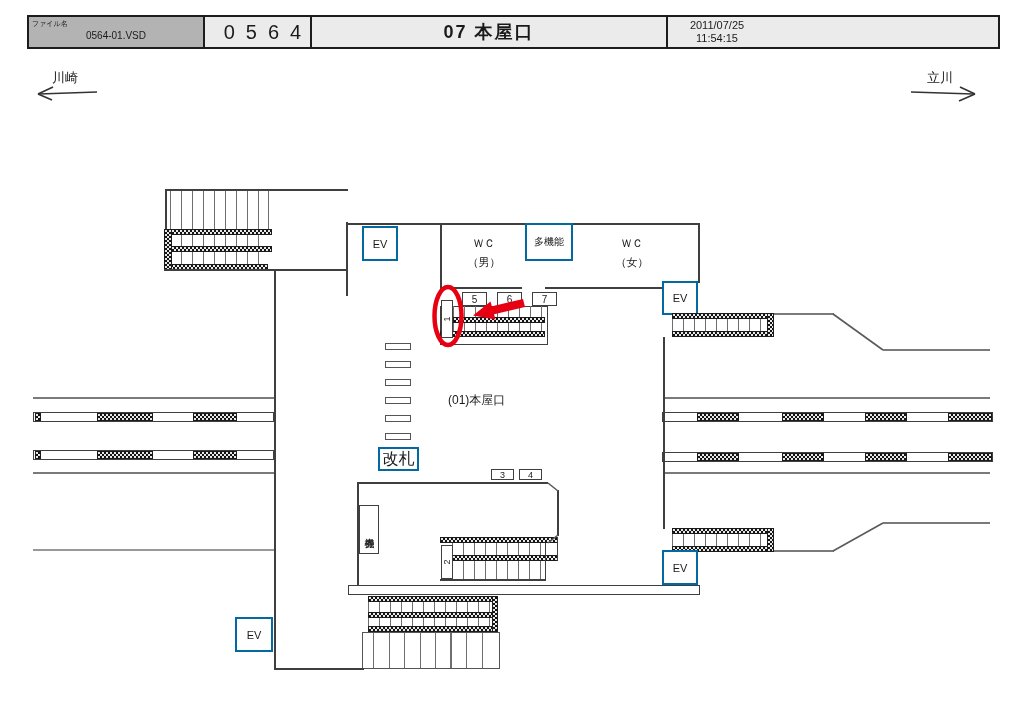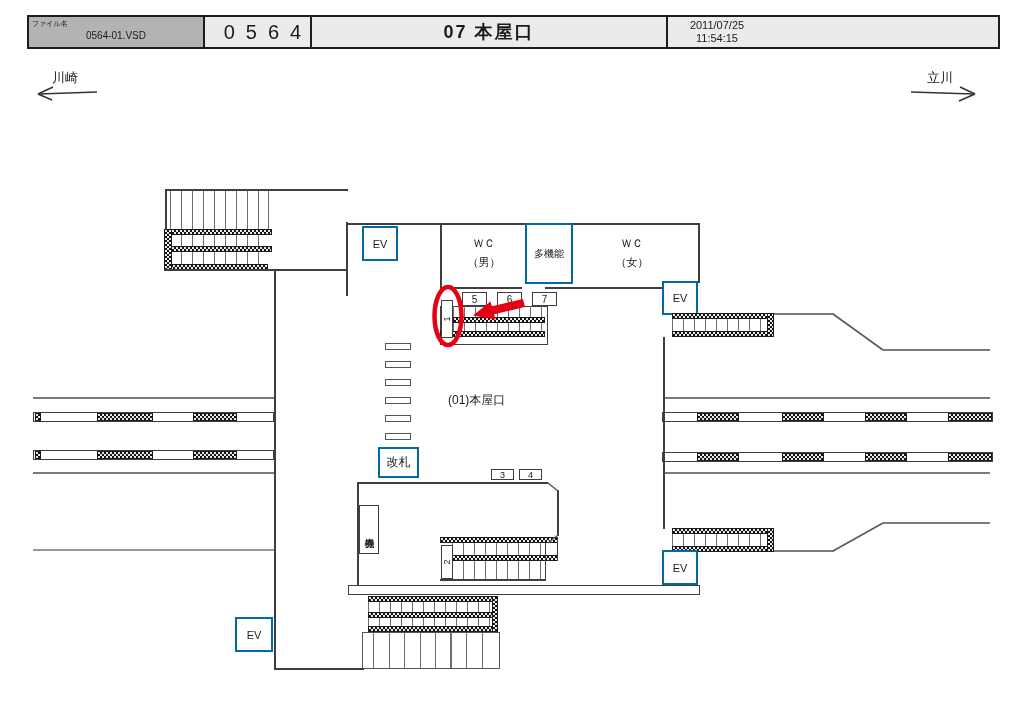--- a/index.html
+++ b/index.html
@@ -64,21 +64,21 @@
   <div class="ln" style="left:164px;top:269px;width:184px;height:2px;"></div>
   <div class="ln" style="left:346px;top:222px;width:2px;height:74px;"></div>
 
   <div class="ln" style="left:346px;top:223px;width:354px;height:2px;"></div>
   <div class="ln" style="left:698px;top:223px;width:2px;height:60px;"></div>
   <div class="ln" style="left:440px;top:223px;width:1.5px;height:66px;"></div>
   <div class="ln" style="left:440px;top:287px;width:82px;height:1.5px;"></div>
   <div class="ln" style="left:545px;top:287px;width:120px;height:1.5px;"></div>
 
   <div class="bx" style="left:362px;top:226px;width:36px;height:35px;font-size:11px;">EV</div>
-  <div class="bx" style="left:525px;top:223px;width:48px;height:61px;font-size:10px;">多機能</div>
+  <div class="bx" style="left:525px;top:223px;width:48px;height:38px;font-size:10px;">多機能</div>
   <div class="abs" style="left:452px;top:228px;width:64px;height:50px;display:flex;flex-direction:column;align-items:center;justify-content:center;gap:4px;font-size:11px;">
     <span>ＷＣ</span>
     <span>（男）</span>
   </div>
   <div class="abs" style="left:600px;top:228px;width:64px;height:50px;display:flex;flex-direction:column;align-items:center;justify-content:center;gap:4px;font-size:11px;">
     <span>ＷＣ</span>
     <span>（女）</span>
   </div>
   <div class="bx" style="left:662px;top:281px;width:36px;height:34px;font-size:11px;">EV</div>
 
@@ -134,21 +134,21 @@
 
   <div class="bxs" style="left:385px;top:343px;width:26px;height:7px;border-color:#555;"></div>
   <div class="bxs" style="left:385px;top:361px;width:26px;height:7px;border-color:#555;"></div>
   <div class="bxs" style="left:385px;top:379px;width:26px;height:7px;border-color:#555;"></div>
   <div class="bxs" style="left:385px;top:397px;width:26px;height:7px;border-color:#555;"></div>
   <div class="bxs" style="left:385px;top:415px;width:26px;height:7px;border-color:#555;"></div>
   <div class="bxs" style="left:385px;top:433px;width:26px;height:7px;border-color:#555;"></div>
 
   <div class="lbl" style="left:448px;top:392px;font-size:12px;text-align:right;">(01)本屋口</div>
 
-  <div class="bx" style="left:378px;top:447px;width:41px;height:31px;font-size:12px;">改札</div>
+  <div class="bx" style="left:378px;top:447px;width:41px;height:24px;font-size:16px;">改札</div>
   <div class="bxs" style="left:491px;top:469px;width:23px;height:11px;font-size:9px;">3</div>
   <div class="bxs" style="left:519px;top:469px;width:23px;height:11px;font-size:9px;">4</div>
 
   <div class="ln" style="left:357px;top:482px;width:191px;height:1.5px;"></div>
   <div class="ln" style="left:557px;top:490px;width:1.5px;height:46px;"></div>
   <div class="ln" style="left:357px;top:482px;width:1.5px;height:104px;"></div>
   <div class="bxs" style="left:359px;top:505px;width:20px;height:49px;font-size:10px;writing-mode:vertical-rl;text-orientation:upright;">券売機</div>
 
   <div class="ht" style="left:440px;top:537px;width:118px;height:6px;"></div>
   <div class="tr" style="left:452px;top:543px;width:94px;height:37px;"></div>

